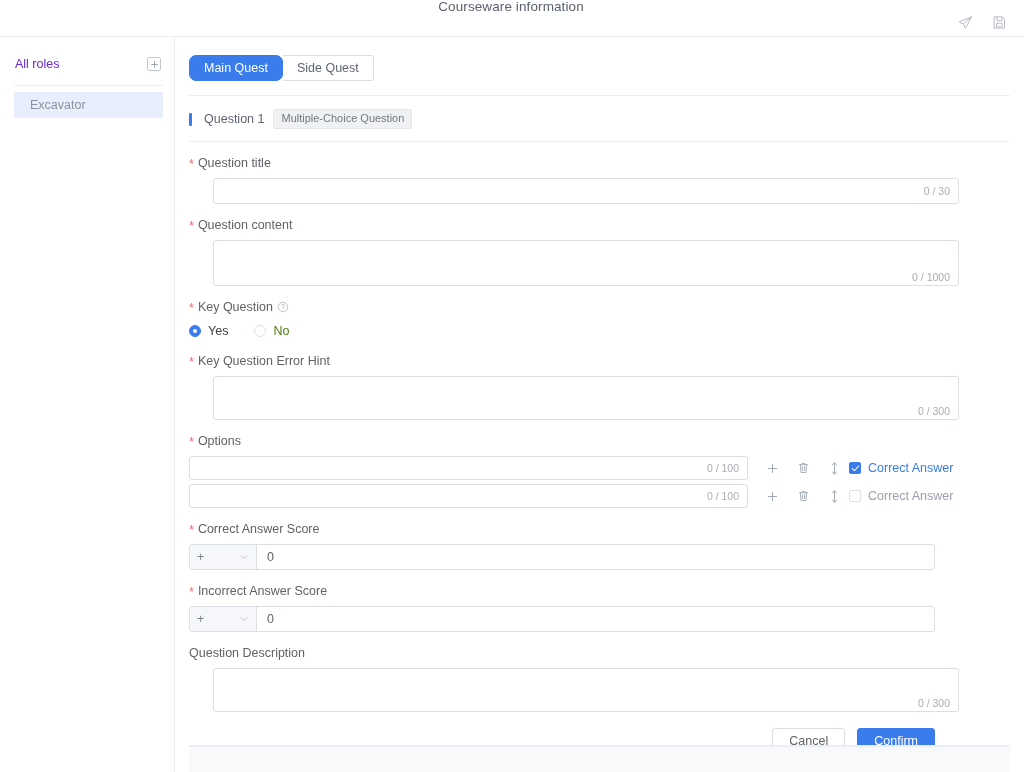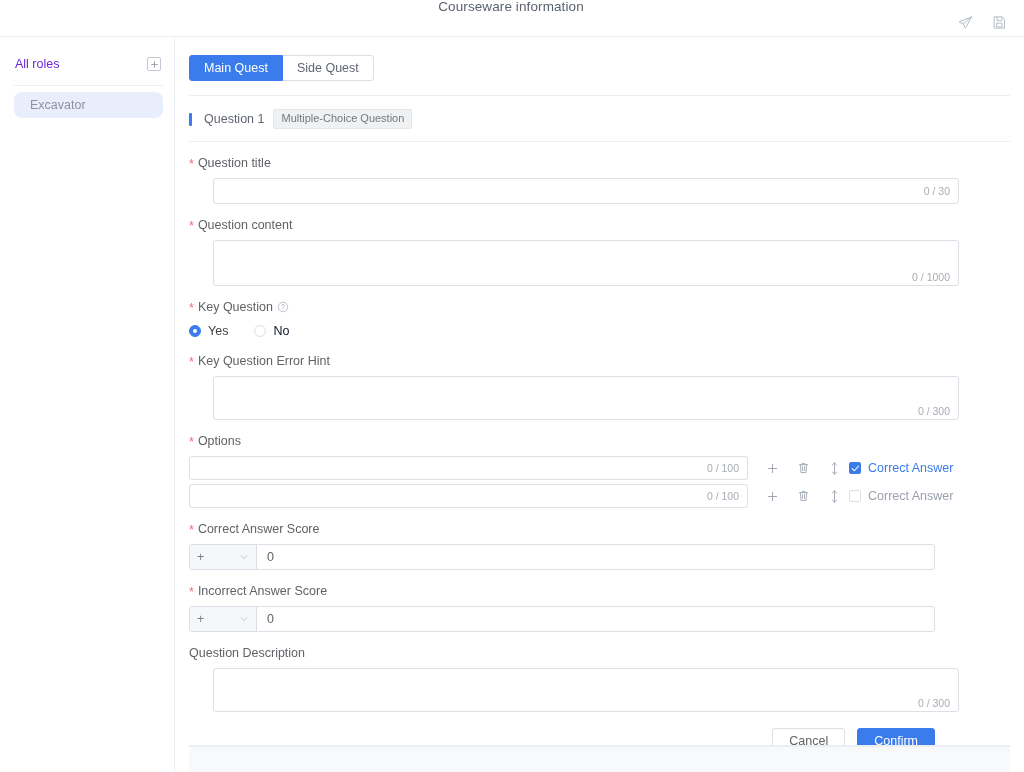--- a/index.html
+++ b/index.html
@@ -95,21 +95,21 @@
   }
   .role-item {
     height: 26px;
     display: flex;
     align-items: center;
     padding-left: 16px;
     margin: 6px 11px 0 14px;
     font-size: 12.5px;
     color: #8d939d;
     cursor: pointer;
-    border-radius: 8px;
+    border-radius: 1px;
   }
   .role-item.active {
     background: #e8eefb;
   }
 
   
   .main {
     flex: 1;
     height: 735px;
     background: #ffffff;
@@ -138,20 +138,21 @@
     background: #fff;
     cursor: pointer;
     white-space: nowrap;
   }
   .tab:first-child { border-radius: 3px 0 0 3px; }
   .tab:last-child  { border-radius: 0 3px 3px 0; border-left: none; }
   .tab.active {
     background: #3a7cec;
     border-color: #3a7cec;
     color: #ffffff;
+    border-radius: 7px;
   }
   .tabs-underline {
     height: 1px;
     background: #ebeef5;
     margin: 14px 14px 0 5px;
   }
 
   
   .q-header {
     display: flex;
@@ -284,21 +285,21 @@
     border-color: #3a7cec;
     background: #3a7cec;
   }
   .radio-opt.checked .radio-dot::after {
     content: "";
     width: 4px;
     height: 4px;
     border-radius: 50%;
     background: #ffffff;
   }
-  .radio-text { color: #0f172a; }
+  .radio-text { color: #4d7c0f; }
   .radio-opt.checked .radio-text { color: #404040; }
 
   
   .opt-row {
     display: flex;
     align-items: center;
     margin-bottom: 4px;
   }
   .opt-input-wrap {
     position: relative;

